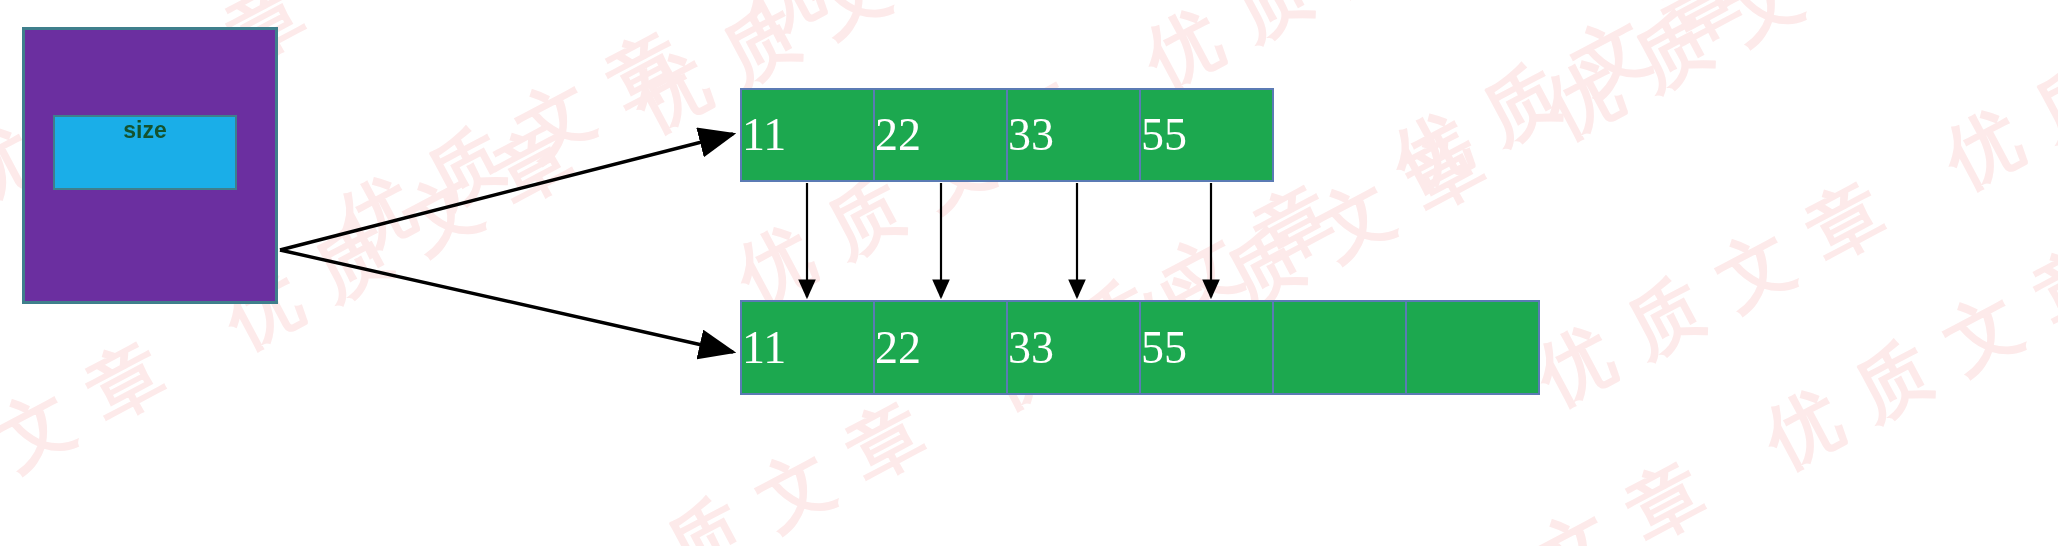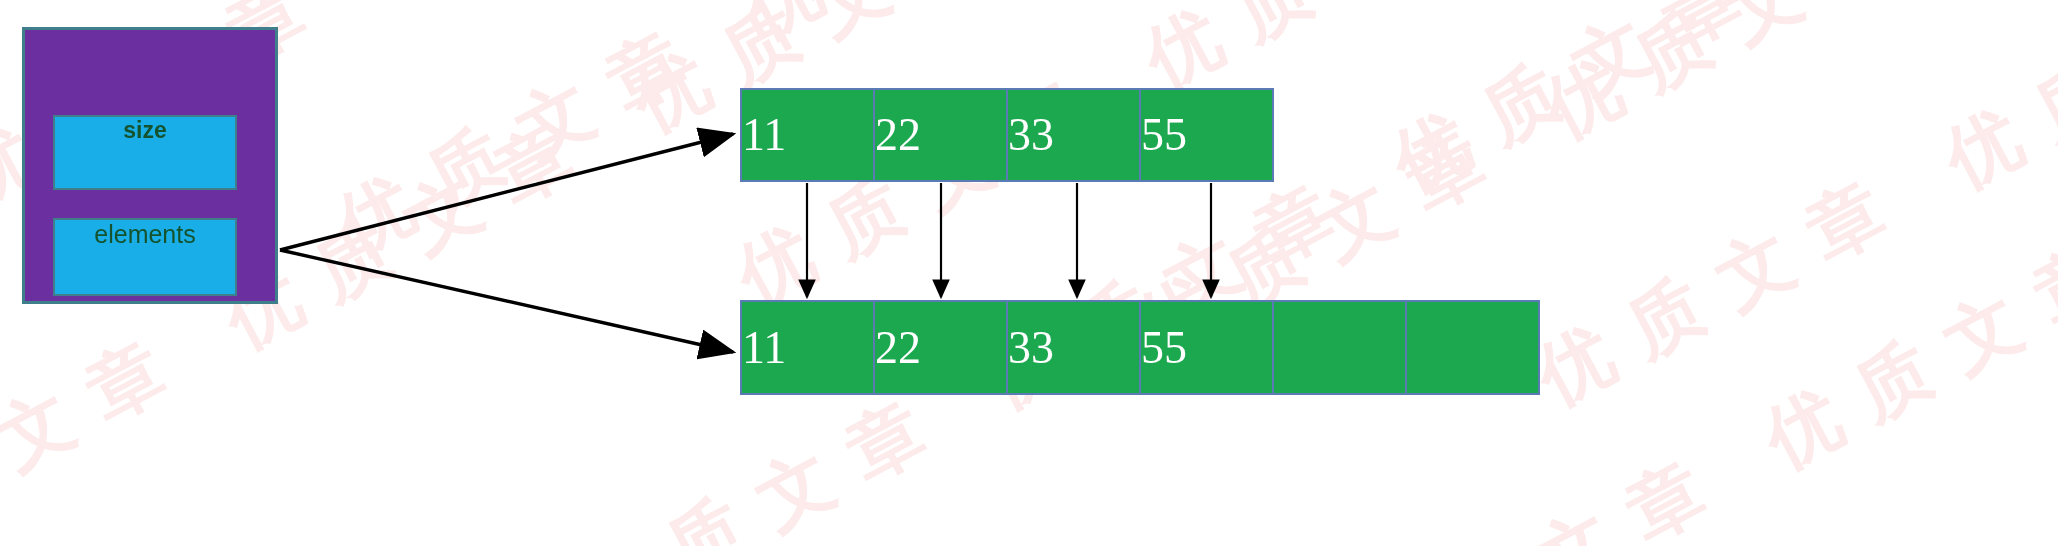--- a/index.html
+++ b/index.html
@@ -98,23 +98,20 @@
     <div class="wm-row" style="left:1520px; top:340px;">优质文章 优质文章 优质文章 优质文章 优质文章</div>
     <div class="wm-row" style="left:-200px; top:500px;">优质文章 优质文章 优质文章 优质文章 优质文章</div>
     <div class="wm-row" style="left:560px;  top:560px;">优质文章 优质文章 优质文章 优质文章 优质文章</div>
     <div class="wm-row" style="left:1340px; top:620px;">优质文章 优质文章 优质文章 优质文章 优质文章</div>
   </div>
 
   <div id="arraylist-box">
     <div id="field-size" class="field-box">
       <span>size</span>
     </div>
-    <div id="field-elements" class="field-box">
-      <span>elements</span>
-    </div>
   </div>
 
   <div id="array-top" class="array-row">
     <div class="cell">
         <span>11</span>
       </div>
     <div class="cell">
         <span>22</span>
       </div>
     <div class="cell">

